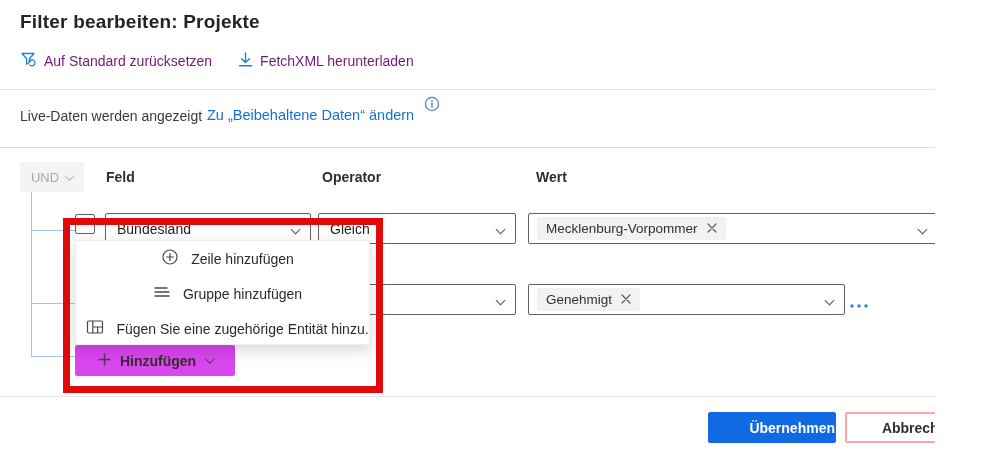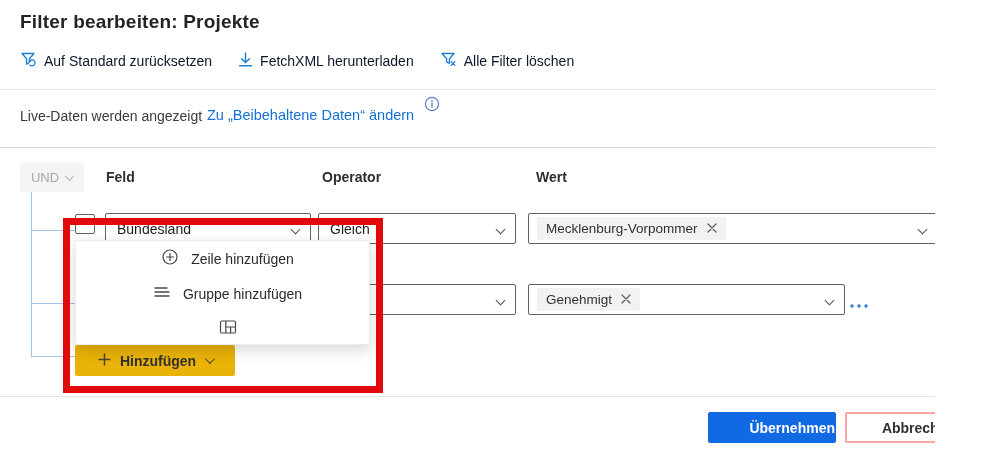--- a/index.html
+++ b/index.html
@@ -4,21 +4,21 @@
 <style>
   * { margin:0; padding:0; box-sizing:border-box; }
   html,body { background:#fff; }
   body { font-family:"Liberation Sans", sans-serif; }
   #canvas { position:relative; width:935px; height:460px; background:#fff; overflow:hidden; }
 
   
   .title { position:absolute; left:20px; top:11px; font-size:19px; font-weight:600; color:#252423; letter-spacing:.2px; }
   .close-btn { position:absolute; left:930px; top:10px; width:28px; height:28px; display:flex; align-items:center; justify-content:center; cursor:pointer; }
   .toolbar { position:absolute; left:20px; top:48px; height:26px; display:flex; align-items:center; gap:26px; }
-  .tb-item { display:flex; align-items:center; gap:7px; font-size:14px; color:#0f172a; cursor:pointer; white-space:nowrap; }
+  .tb-item { display:flex; align-items:center; gap:7px; font-size:14px; color:#701a75; cursor:pointer; white-space:nowrap; }
 
   .hdiv { position:absolute; left:0; width:985px; height:1px; background:#e6e4e2; }
 
   
   .banner-text { position:absolute; left:20px; top:108px; font-size:14px; color:#3b3a39; }
   .banner-link { position:absolute; left:207px; top:107px; font-size:14.5px; color:#1570d6; cursor:pointer; }
   .info-ic { position:absolute; left:424px; top:96px; cursor:pointer; }
 
   
   .und-btn { position:absolute; left:20px; top:162px; width:64px; height:30px; background:#f5f4f4; border-radius:2px;
@@ -29,21 +29,21 @@
   .tree-v { position:absolute; left:31px; top:192px; width:1px; height:165px; background:#a3c4ef; }
   .tree-h { position:absolute; left:31px; width:45px; height:1px; background:#a3c4ef; }
 
   .cbx { position:absolute; left:75px; width:20px; height:20px; border:1px solid #66615e; border-radius:2px; background:#fff; z-index:1; }
   .select { position:absolute; height:31px; background:#fff; border:1px solid #66615e; border-radius:2px;
             display:flex; align-items:center; padding:0 30px 0 11px; font-size:14px; color:#201f1e; z-index:1; cursor:pointer; }
   .chev { position:absolute; right:11px; top:12px; width:7px; height:7px; border-right:1.4px solid #57534e; border-bottom:1.4px solid #57534e; transform:rotate(45deg); }
   .tag { display:flex; align-items:center; gap:9px; height:23px; padding:0 9px; background:#f3f2f1; border-radius:2px; font-size:13.5px; color:#323130; white-space:nowrap; }
   .dots { position:absolute; z-index:1; cursor:pointer; }
 
-  .add-btn { position:absolute; left:75px; top:345px; width:160px; height:31px; background:#eab308; border-radius:2px;
+  .add-btn { position:absolute; left:75px; top:345px; width:160px; height:31px; background:#d946ef; border-radius:2px;
              display:flex; align-items:center; justify-content:center; gap:9px; font-size:14px; font-weight:600; color:#33312f; z-index:2; cursor:pointer; }
   .add-chev { width:7px; height:7px; border-right:1.4px solid #44423f; border-bottom:1.4px solid #44423f; transform:rotate(45deg) translateY(-2px); }
 
   
   .menu { position:absolute; left:75px; top:240px; width:295px; height:105px; background:#fff; border:1px solid #efedeb;
           box-shadow:0 5px 14px rgba(0,0,0,.16); z-index:5; }
   .menu-item { height:35px; display:flex; align-items:center; gap:12px; padding-left:10px; font-size:14px; color:#2b2a29; cursor:pointer; white-space:nowrap;justify-content:center; }
 
   
   .red-box { position:absolute; left:63px; top:218px; width:320px; height:175px; border:7px solid #e00a0a; z-index:10; pointer-events:none; }
@@ -82,29 +82,20 @@
       <span>Auf Standard zurücksetzen</span>
     </div>
     <div class="tb-item">
       <span>
         <svg width="15" height="16" viewBox="0 0 15 16" fill="none">
           <path d="M7.5 1v9M3.6 6.8L7.5 10.6l3.9-3.8" stroke="#1b7fd4" stroke-width="1.4" stroke-linecap="round" stroke-linejoin="round"></path>
           <path d="M1.5 13.8h12" stroke="#1b7fd4" stroke-width="1.4" stroke-linecap="round"></path>
         </svg>
       </span>
       <span>FetchXML herunterladen</span>
-    </div>
-    <div class="tb-item">
-      <span>
-        <svg width="17" height="17" viewBox="0 0 17 17" fill="none">
-          <path d="M2 2.5h12l-4.6 5.2v4.6l-2.8-1.4V7.7L2 2.5z" stroke="#1b7fd4" stroke-width="1.3" stroke-linejoin="round"></path>
-          <path d="M11.2 10.8l3.6 3.6m0-3.6l-3.6 3.6" stroke="#1b7fd4" stroke-width="1.3" stroke-linecap="round"></path>
-        </svg>
-      </span>
-      <span>Alle Filter löschen</span>
     </div>
   </div>
 
   <div class="hdiv" style="top:89px;"></div>
 
   <div class="banner-text">Live-Daten werden angezeigt</div>
   <div class="banner-link">Zu „Beibehaltene Daten“ ändern</div>
   <div class="info-ic">
     <svg width="16" height="16" viewBox="0 0 16 16" fill="none">
       <circle cx="8" cy="8" r="6.6" stroke="#4e7fba" stroke-width="1.2"></circle>
@@ -212,20 +203,21 @@
       </span>
       <span>Gruppe hinzufügen</span>
     </div>
     <div class="menu-item">
       <span>
         <svg width="18" height="18" viewBox="0 0 18 18" fill="none">
           <rect x="1.5" y="3" width="15" height="12" rx="1.2" stroke="#4a4846" stroke-width="1.2"></rect>
           <path d="M6.8 3v12M6.8 9h9.7M11.6 9v6" stroke="#4a4846" stroke-width="1.2"></path>
         </svg>
       </span>
+      <span>Fügen Sie eine zugehörige Entität hinzu.</span>
     </div>
   </div>
 
   <div class="red-box"></div>
 
   <div class="hdiv" style="top:396px; background:#e5e3e1;"></div>
   <div class="btn btn-primary">
     <span>Übernehmen</span>
   </div>
   <div class="btn btn-default">

